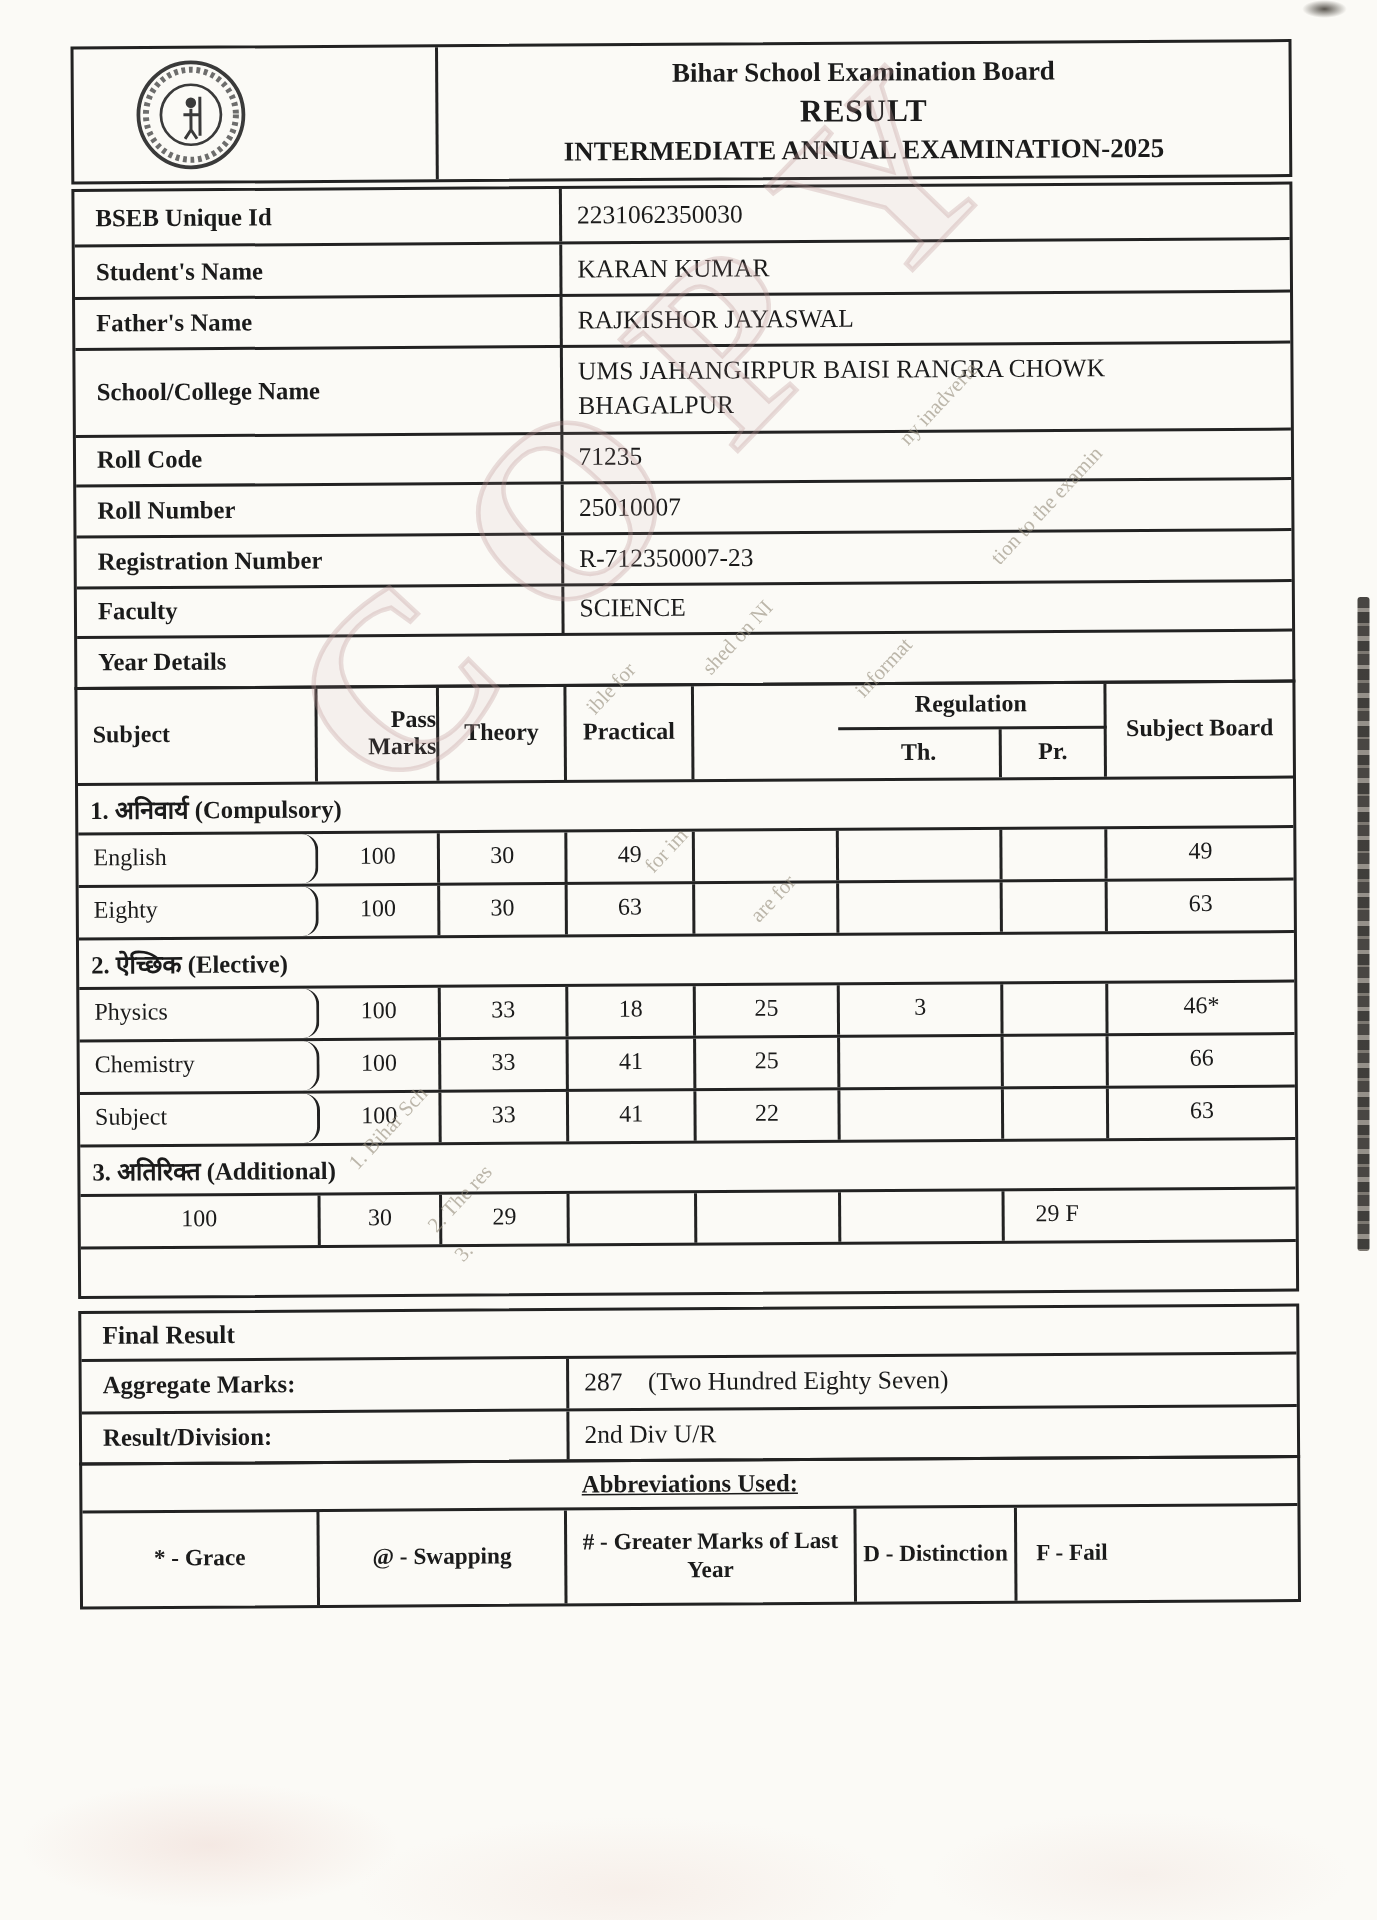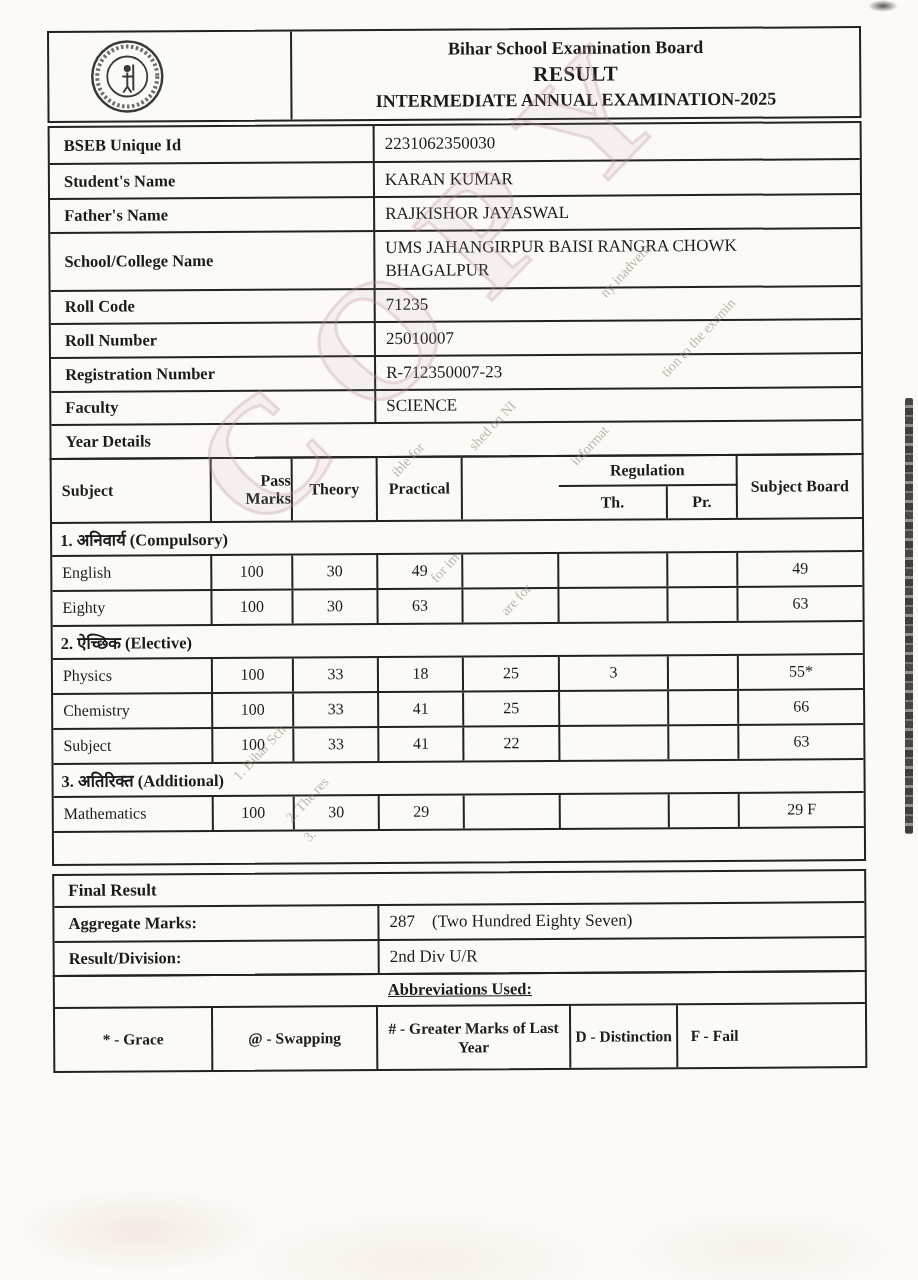--- a/index.html
+++ b/index.html
@@ -36,21 +36,21 @@
   .marks{margin-top:-2px;border:2px solid #222;box-sizing:border-box;}
   .thead{display:grid;grid-template-columns:160px 81px 85px 85px 96px 109px 70px minmax(0,1fr);grid-template-rows:30px 32px;font-weight:bold;font-size:16px;}
   .thead .hc{display:flex;align-items:center;justify-content:center;text-align:center;line-height:1.1;box-sizing:border-box;}
   .thead .span2{grid-row:1/3;text-align:right;}
   .thead .hc.bR{border-right:2px solid #222;}
   .thead .reg{grid-column:6/8;grid-row:1;border-bottom:2px solid #222;border-right:2px solid #222;}
   .thead .subj{justify-content:flex-start;padding-left:10px;}
   .tr{display:grid;grid-template-columns:160px 81px 85px 85px 96px 109px 70px minmax(0,1fr);border-top:2px solid #222;font-size:16px;}
   .tr .td{min-height:33px;display:flex;align-items:center;justify-content:center;box-sizing:border-box;border-right:2px solid #222;}
   .tr .td:last-child{border-right:none;}
-  .tr .td.subj{justify-content:flex-start;padding-left:10px;}
+  .tr .td.subj{justify-content:flex-start;padding-left:10px;border-radius:11px;}
   .tr.section{display:block;font-weight:bold;font-size:16.5px;padding:4px 0 4px 8px;}
   .tr.empty{min-height:31px;display:block;}
   
   .final{margin-top:8px;border:2px solid #222;box-sizing:border-box;}
   .fbar{font-weight:bold;font-size:17px;padding:5px 0 5px 14px;}
   .pre{white-space:pre-wrap;}
   
   .abbrev{margin-top:-2px;border:2px solid #222;box-sizing:border-box;}
   .abbar{text-align:center;font-weight:bold;font-size:16.5px;padding:5px 0;text-decoration:underline;}
   .abrow{display:grid;grid-template-columns:158px 165px 193px 107px 73px minmax(0,1fr);border-top:2px solid #222;}
@@ -190,21 +190,21 @@
       <div class="tr section">2. ऐच्छिक (Elective)</div>
 
       <div class="tr">
         <div class="td subj">Physics</div>
         <div class="td">100</div>
         <div class="td">33</div>
         <div class="td">18</div>
         <div class="td">25</div>
         <div class="td">3</div>
         <div class="td"></div>
-        <div class="td">55*</div>
+        <div class="td">46*</div>
       </div>
       <div class="tr">
         <div class="td subj">Chemistry</div>
         <div class="td">100</div>
         <div class="td">33</div>
         <div class="td">41</div>
         <div class="td">25</div>
         <div class="td"></div>
         <div class="td"></div>
         <div class="td">66</div>
@@ -216,21 +216,20 @@
         <div class="td">41</div>
         <div class="td">22</div>
         <div class="td"></div>
         <div class="td"></div>
         <div class="td">63</div>
       </div>
 
       <div class="tr section">3. अतिरिक्त (Additional)</div>
 
       <div class="tr">
-        <div class="td subj">Mathematics</div>
         <div class="td">100</div>
         <div class="td">30</div>
         <div class="td">29</div>
         <div class="td"></div>
         <div class="td"></div>
         <div class="td"></div>
         <div class="td">29 F</div>
       </div>
 
       <div class="tr empty"></div>

